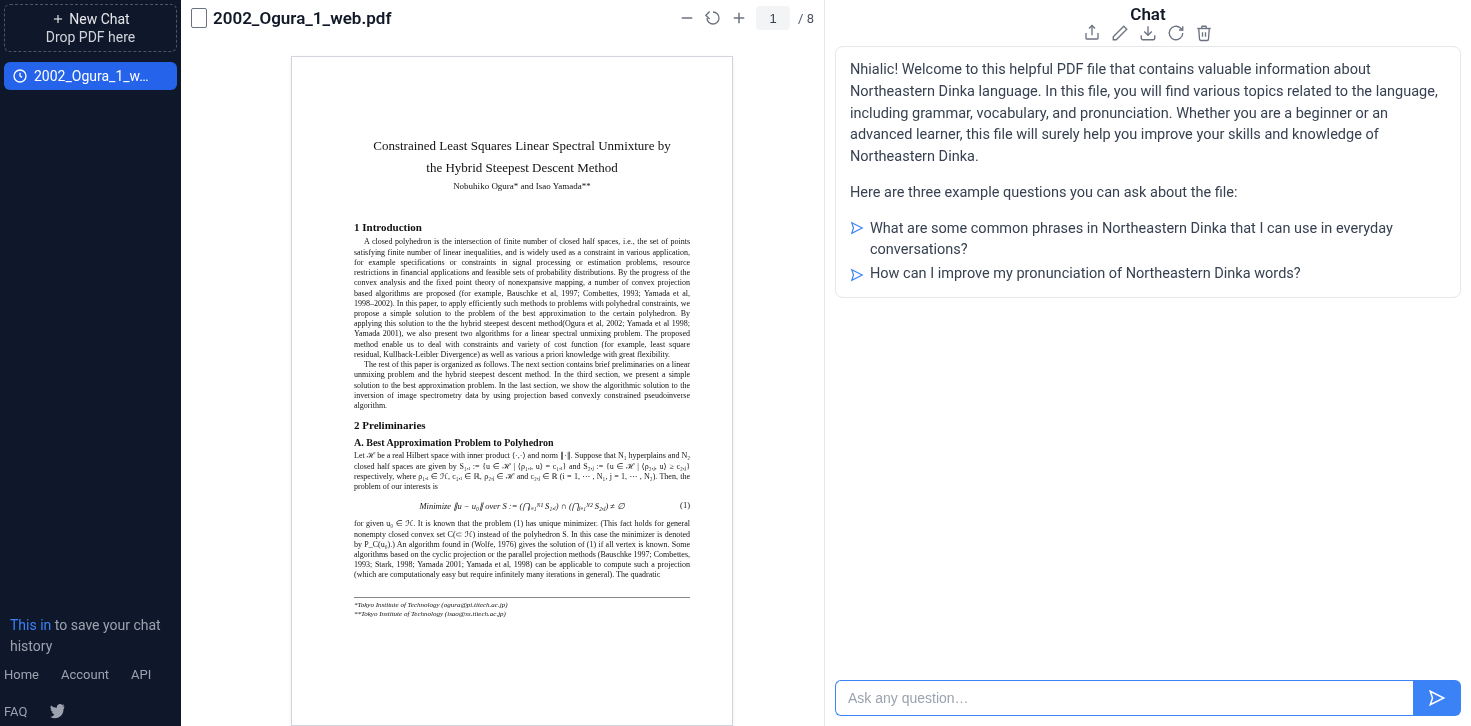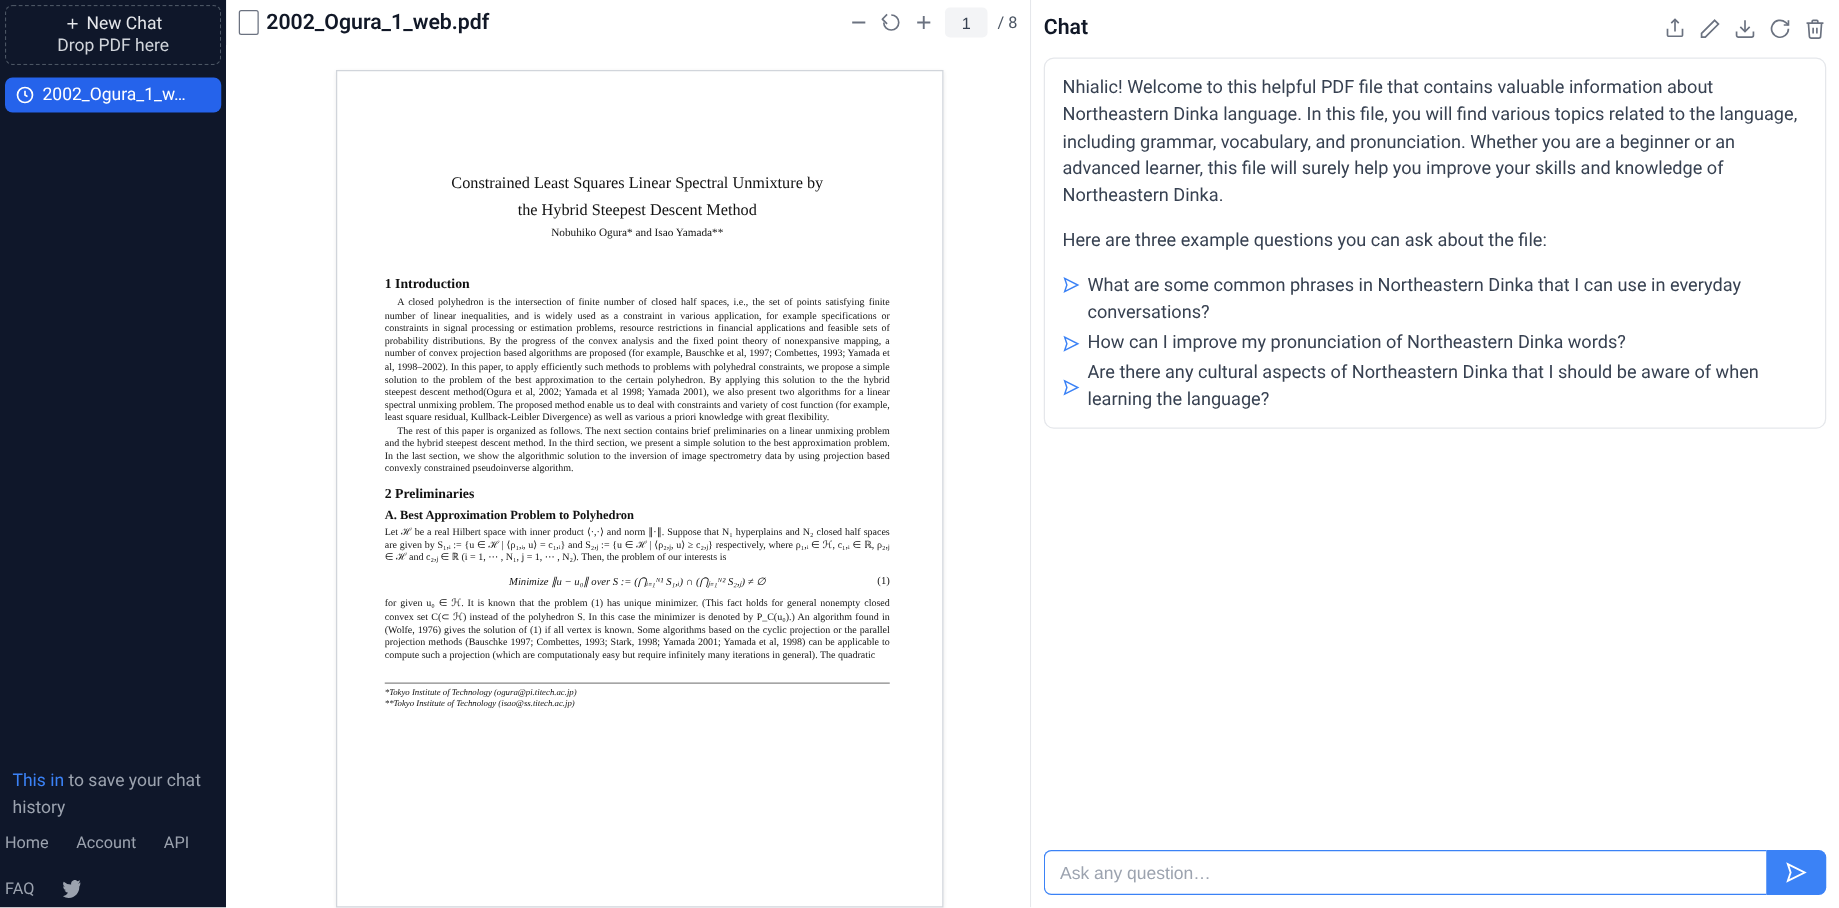--- a/index.html
+++ b/index.html
@@ -23,34 +23,34 @@
   
   .pdf-panel { flex: 1; min-width: 0; display: flex; flex-direction: column; border-right: 1px solid #e5e7eb; background: #fff; }
   .pdf-toolbar { display: flex; align-items: center; gap: 8px; padding: 4px 10px; height: 36px; }
   .pdf-title-wrap { display: flex; align-items: center; gap: 6px; font-size: 17px; font-weight: 600; color: #111827; flex: 1; min-width: 0; }
   .page-icon-placeholder { width: 16px; height: 20px; border: 1.5px solid #6b7280; border-radius: 2px; background: #fff; flex-shrink: 0; }
   .pdf-toolbar-actions { display: flex; align-items: center; gap: 8px; color: #6b7280; }
   .icon-btn { width: 18px; height: 18px; display: flex; align-items: center; justify-content: center; cursor: pointer; color: #6b7280; }
   .page-input { width: 34px; height: 24px; text-align: center; border: none; background: #f3f4f6; border-radius: 4px; font-size: 13px; color: #374151; }
   .page-total { font-size: 13px; color: #4b5563; }
   .pdf-canvas { flex: 1; overflow: auto; background: #fff; display: flex; justify-content: center; padding: 20px 0; }
-  .pdf-page { width: 486px; min-height: 670px; border: 1px solid #d1d5db; background: #fff; box-shadow: 0 1px 3px rgba(0,0,0,0.08); padding: 80px 42px 30px 38px; font-family: "Times New Roman", serif; color: #111; margin-left: 19px; }
+  .pdf-page { width: 442px; min-height: 670px; border: 1px solid #d1d5db; background: #fff; box-shadow: 0 1px 3px rgba(0,0,0,0.08); padding: 80px 42px 30px 62px; font-family: "Times New Roman", serif; color: #111; margin-left: 19px; }
 
   .paper-title { text-align: center; font-size: 13px; line-height: 1.4; margin-bottom: 4px; }
   .paper-authors { text-align: center; font-size: 9px; margin-bottom: 30px; }
   .sec-heading { font-size: 11px; font-weight: bold; margin: 8px 0 4px 0; }
   .sub-heading { font-size: 10px; font-weight: bold; margin: 6px 0 3px 0; }
   .para { font-size: 8.0px; line-height: 1.28; text-align: justify; text-indent: 10px; }
   .eq { font-size: 8.5px; text-align: center; margin: 8px 0; position: relative; font-style: italic; }
   .eq .eqno { position: absolute; right: 0; font-style: normal; }
   .footnotes { border-top: 0.5px solid #888; margin-top: 16px; padding-top: 3px; font-size: 7px; line-height: 1.3; font-style: italic; }
 
   
   .chat-panel { width: 646px; display: flex; flex-direction: column; background: #fff; }
-  .chat-header { display: flex; align-items: flex-end; justify-content: space-between; padding: 4px 10px; height: 36px; }
+  .chat-header { display: flex; align-items: center; justify-content: space-between; padding: 4px 10px; height: 36px; flex-direction: column; }
   .chat-header-title { font-size: 17px; font-weight: 600; color: #111827; }
   .chat-header-actions { display: flex; gap: 10px; color: #6b7280; }
   .chat-body { flex: 1; overflow: auto; padding: 10px 10px 10px 10px; }
   .welcome-box { border: 1px solid #e5e7eb; border-radius: 8px; padding: 12px 14px; font-size: 14.5px; line-height: 1.5; color: #374151; }
   .welcome-box p { margin-bottom: 14px; }
   .welcome-box p:last-child { margin-bottom: 0; }
   .q-line { display: flex; align-items: flex-start; gap: 6px; }
   .q-line + .q-line { margin-top: 2px; align-items: center; }
   .send-tri { display:inline-block; color: #3b82f6; flex-shrink: 0; margin-top: 3px; }
   .chat-input-row { display: flex; gap: 0; padding: 8px 10px 10px 10px; }
@@ -212,28 +212,20 @@
           <span>What are some common phrases in Northeastern Dinka that I can use in everyday conversations?</span>
         </div>
         <div class="q-line">
           <span class="send-tri">
             <svg viewBox="0 0 24 24" width="14" height="14" fill="none" stroke="currentColor" stroke-width="2">
                 <polygon points="3 3 21 12 3 21 6 12 3 3"></polygon>
               </svg>
           </span>
           <span>How can I improve my pronunciation of Northeastern Dinka words?</span>
         </div>
-        <div class="q-line">
-          <span class="send-tri">
-            <svg viewBox="0 0 24 24" width="14" height="14" fill="none" stroke="currentColor" stroke-width="2">
-                <polygon points="3 3 21 12 3 21 6 12 3 3"></polygon>
-              </svg>
-          </span>
-          <span>Are there any cultural aspects of Northeastern Dinka that I should be aware of when learning the language?</span>
-        </div>
       </div>
     </div>
   </div>
 
   <div class="chat-input-row">
     <input class="chat-input" placeholder="Ask any question…" style="">
     <button class="send-btn">
       <svg viewBox="0 0 24 24" width="18" height="18" fill="none" stroke="currentColor" stroke-width="2">
           <polygon points="3 3 21 12 3 21 6 12 3 3"></polygon>
         </svg>

